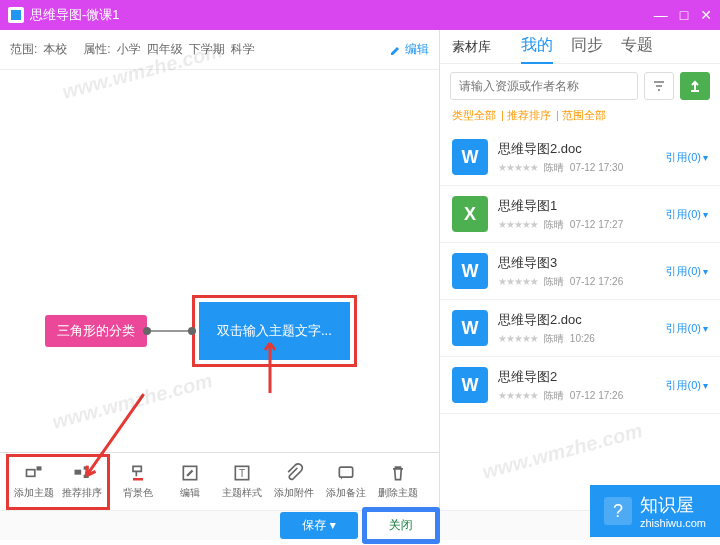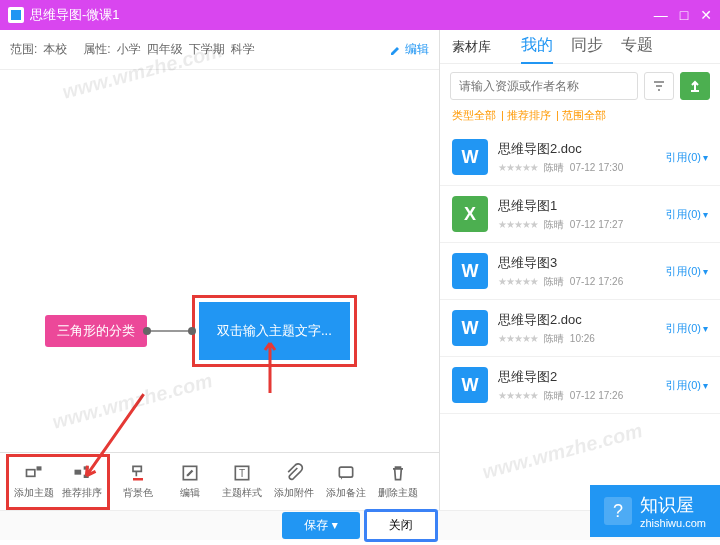--- a/index.html
+++ b/index.html
@@ -55,21 +55,21 @@
 .res-icon.excel { background: #4caf50; }
 .res-info { flex: 1; }
 .res-name { font-size: 13px; color: #333; margin-bottom: 3px; }
 .res-meta { font-size: 10px; color: #999; display: flex; gap: 6px; align-items: center; }
 .stars { color: #ccc; letter-spacing: -1px; }
 .res-ref { font-size: 11px; color: #2196f3; cursor: pointer; }
 .res-arrow { color: #2196f3; font-size: 10px; margin-left: 2px; }
 
 .footer { height: 30px; display: flex; align-items: center; justify-content: center; gap: 4px; border-top: 1px solid #eee; background: #fafafa; }
 .btn-save { background: #2196f3; color: #fff; padding: 5px 22px; border: none; border-radius: 3px; font-size: 12px; cursor: pointer; }
-.btn-close { background: #fff; color: #000000; padding: 5px 22px; border: 3px solid #3b82f6; border-radius: 3px; font-size: 12px; cursor: pointer; }
+.btn-close { background: #fff; color: #15803d; padding: 5px 22px; border: 5px solid #3b82f6; border-radius: 3px; font-size: 12px; cursor: pointer; }
 
 .watermark { position: absolute; color: rgba(0,0,0,0.08); font-size: 20px; font-style: italic; font-weight: bold; transform: rotate(-15deg); pointer-events: none; }
 
 .brand-badge { position: absolute; bottom: 8px; right: 0; background: #2196f3; color: #fff; padding: 8px 14px; display: flex; align-items: center; gap: 8px; font-size: 18px; }
 .brand-badge .q { background: rgba(255,255,255,0.2); width: 28px; height: 28px; display: flex; align-items: center; justify-content: center; border-radius: 3px; }
 .brand-sub { font-size: 11px; display: block; }
 </style>
 </head>
 <body>
 

